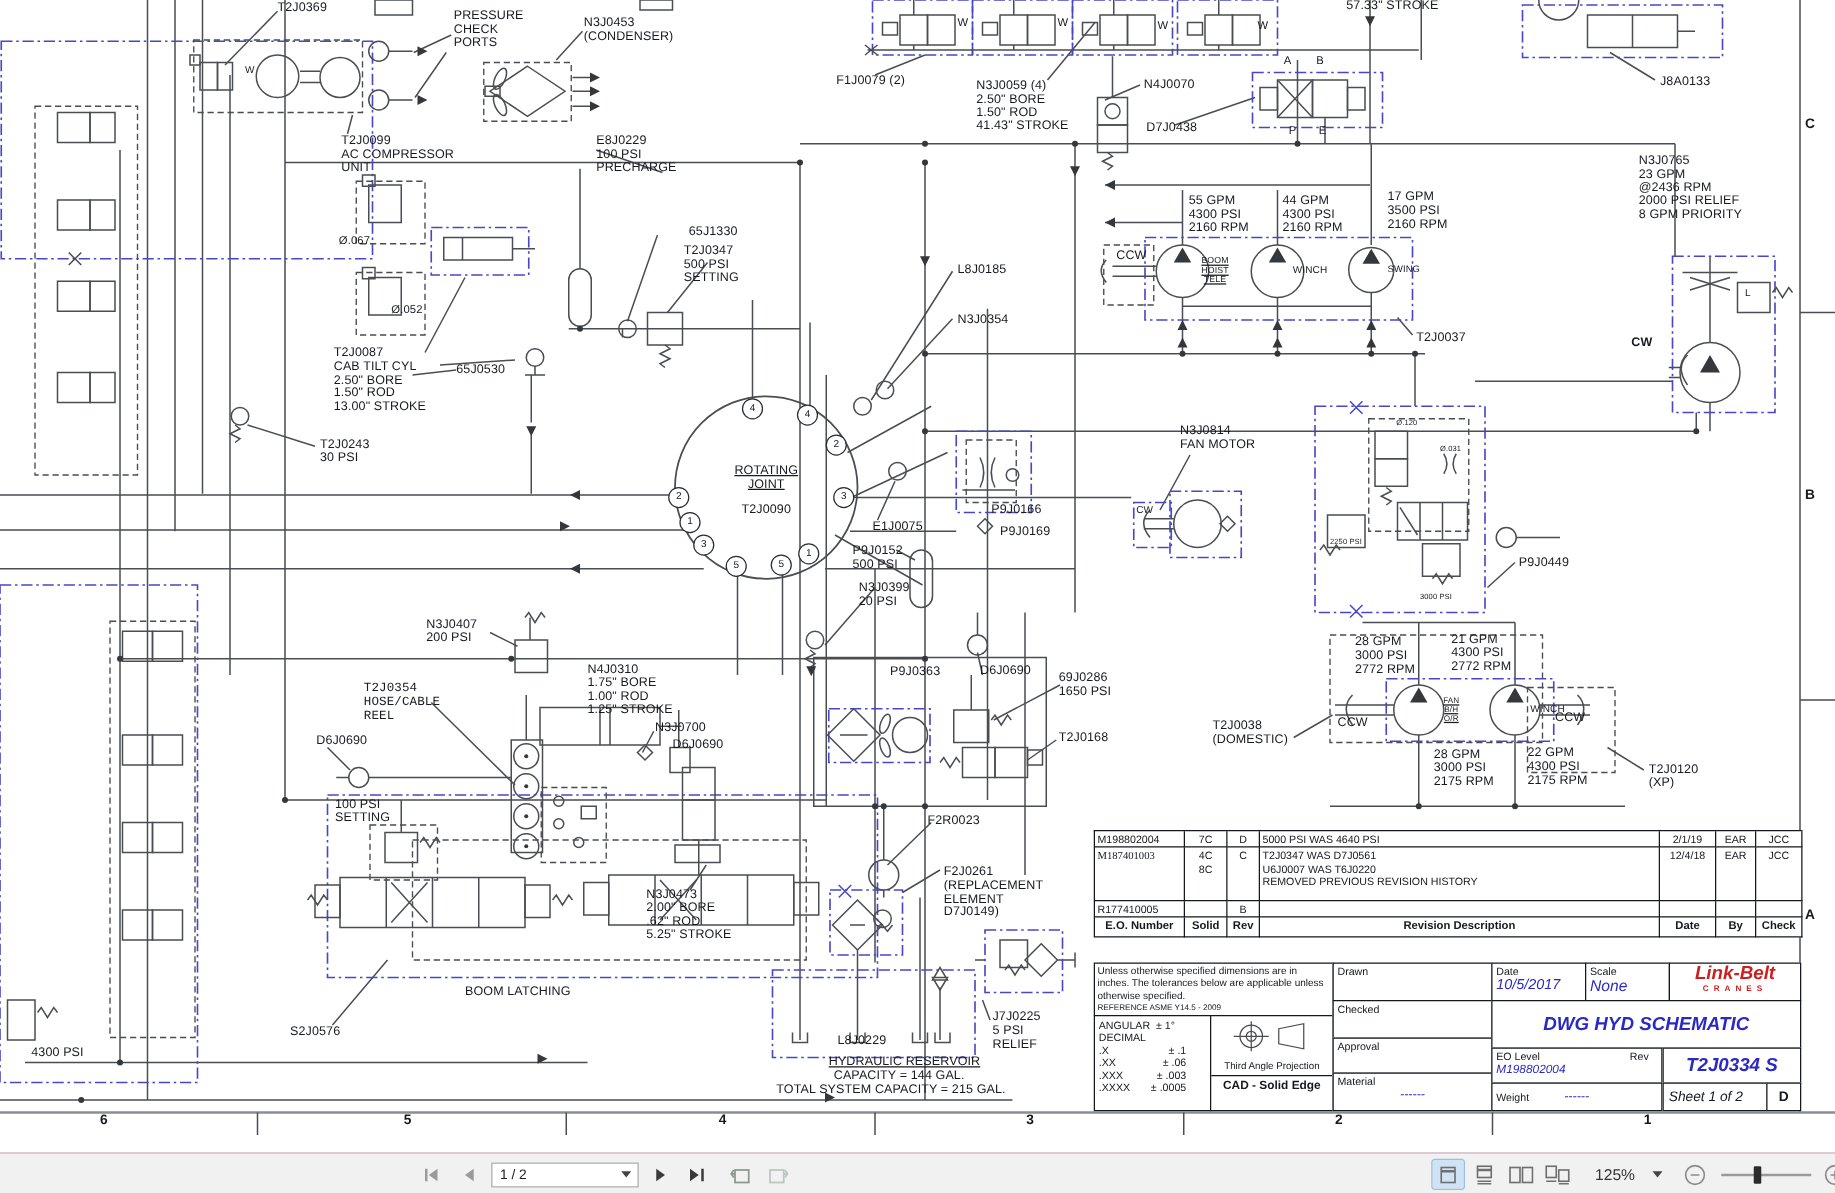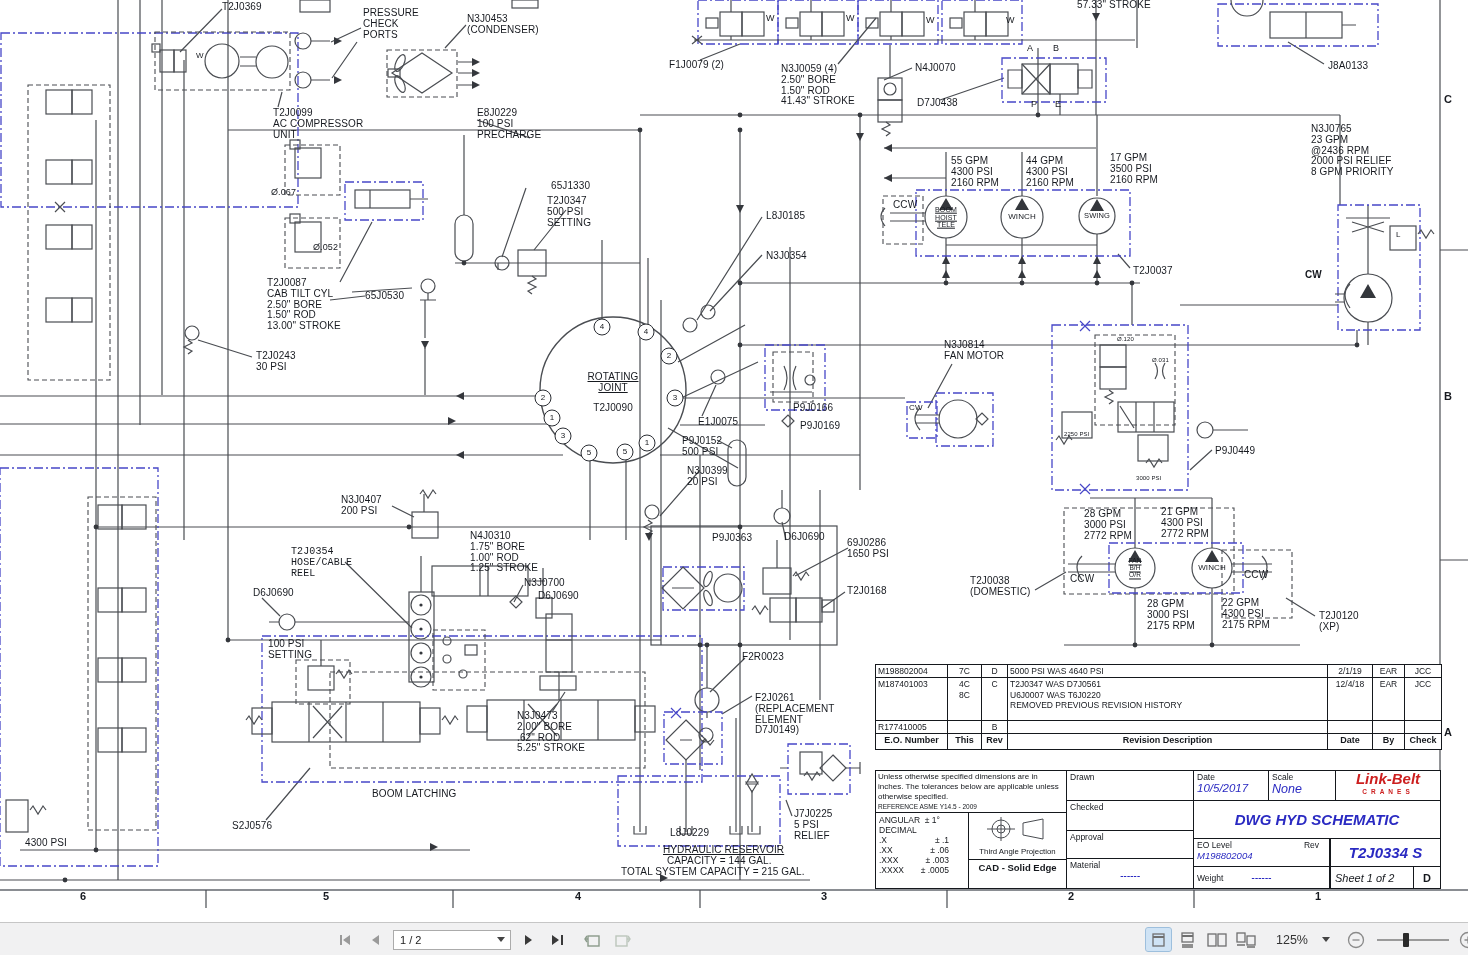--- a/index.html
+++ b/index.html
@@ -9,21 +9,21 @@
   svg.linework{position:absolute;left:0;top:0;}
   .ln{stroke:#4a4d52;stroke-width:1.2;fill:none;}
   .th{stroke:#8a8d92;stroke-width:2;fill:none;}
   .bl{stroke:#4747c8;stroke-width:1.3;fill:none;stroke-dasharray:9 3 2 3;}
   .bd{stroke:#4a4d52;stroke-width:1.1;fill:none;stroke-dasharray:5 3;}
   .dot{fill:#34373c;stroke:none;}
   .arr{fill:#34373c;stroke:none;}
   .blx{stroke:#4747c8;stroke-width:1.2;fill:none;}
   .lbl{position:absolute;font-size:10px;line-height:1.08;color:#171a20;white-space:pre-line;letter-spacing:.1px;}
   .lbl.c1{transform:translateX(-50%);text-align:center;}
-  .lbl.c2{transform:translate(-50%,-50%);text-align:center;}
+  .lbl.c2{transform:translate(-50%,-50%);text-align:center;margin-left:26px;}
   .lbl.u{text-decoration:underline;}
   .lbl.b{font-weight:bold;}
   .port{position:absolute;width:15px;height:15px;border:1.2px solid #2a2d33;border-radius:50%;background:#fff;
         font-size:8px;line-height:14px;text-align:center;transform:translate(-50%,-50%);color:#15181d;}
   
   #revtable{position:absolute;left:875px;top:664px;width:566px;background:#fff;border-left:1.5px solid #15181d;border-top:1.5px solid #15181d;}
   .rrow{display:flex;}
   .rcell{border-right:1px solid #15181d;border-bottom:1px solid #15181d;font-size:8.5px;line-height:1.25;
          color:#15181d;overflow:hidden;white-space:pre-line;padding:1px 2px;box-sizing:border-box;}
   .rcell.hd{font-weight:bold;text-align:center;font-size:9px;}
@@ -596,21 +596,21 @@
         <div class="rrow">
           <div class="rcell" style="width: 72px; height: 13px;">M198802004</div>
           <div class="rcell" style="width: 34px; height: 13px; text-align: center;">7C</div>
           <div class="rcell" style="width: 26px; height: 13px; text-align: center;">D</div>
           <div class="rcell" style="width: 320px; height: 13px;">5000 PSI WAS 4640 PSI</div>
           <div class="rcell" style="width: 45px; height: 13px; text-align: center;">2/1/19</div>
           <div class="rcell" style="width: 32px; height: 13px; text-align: center;">EAR</div>
           <div class="rcell" style="width: 37px; height: 13px; text-align: center;">JCC</div>
         </div>
         <div class="rrow">
-          <div class="rcell" style="width: 72px; height: 43px;">M187401003</div>
+          <div class="rcell" style="width: 72px; height: 43px; font-family: Liberation Serif, serif;">M187401003</div>
           <div class="rcell" style="width: 34px; height: 43px; text-align: center;">4C
 8C</div>
           <div class="rcell" style="width: 26px; height: 43px; text-align: center;">C</div>
           <div class="rcell" style="width: 320px; height: 43px;">T2J0347 WAS D7J0561
 U6J0007 WAS T6J0220
 REMOVED PREVIOUS REVISION HISTORY</div>
           <div class="rcell" style="width: 45px; height: 43px; text-align: center;">12/4/18</div>
           <div class="rcell" style="width: 32px; height: 43px; text-align: center;">EAR</div>
           <div class="rcell" style="width: 37px; height: 43px; text-align: center;">JCC</div>
         </div>
@@ -618,21 +618,21 @@
           <div class="rcell" style="width: 72px; height: 13px;">R177410005</div>
           <div class="rcell" style="width: 34px; height: 13px; text-align: center;"></div>
           <div class="rcell" style="width: 26px; height: 13px; text-align: center;">B</div>
           <div class="rcell" style="width: 320px; height: 13px;"></div>
           <div class="rcell" style="width: 45px; height: 13px; text-align: center;"></div>
           <div class="rcell" style="width: 32px; height: 13px; text-align: center;"></div>
           <div class="rcell" style="width: 37px; height: 13px; text-align: center;"></div>
         </div>
         <div class="rrow">
           <div class="rcell hd" style="width: 72px; height: 16px;">E.O. Number</div>
-          <div class="rcell hd" style="width: 34px; height: 16px;">This</div>
+          <div class="rcell hd" style="width: 34px; height: 16px;">Solid</div>
           <div class="rcell hd" style="width: 26px; height: 16px;">Rev</div>
           <div class="rcell hd" style="width: 320px; height: 16px;">Revision Description</div>
           <div class="rcell hd" style="width: 45px; height: 16px;">Date</div>
           <div class="rcell hd" style="width: 32px; height: 16px;">By</div>
           <div class="rcell hd" style="width: 37px; height: 16px;">Check</div>
         </div>
       </div>
 
   <div>
     <div class="tbcell" style="left:875px;top:770px;width:192px;height:43px;">

